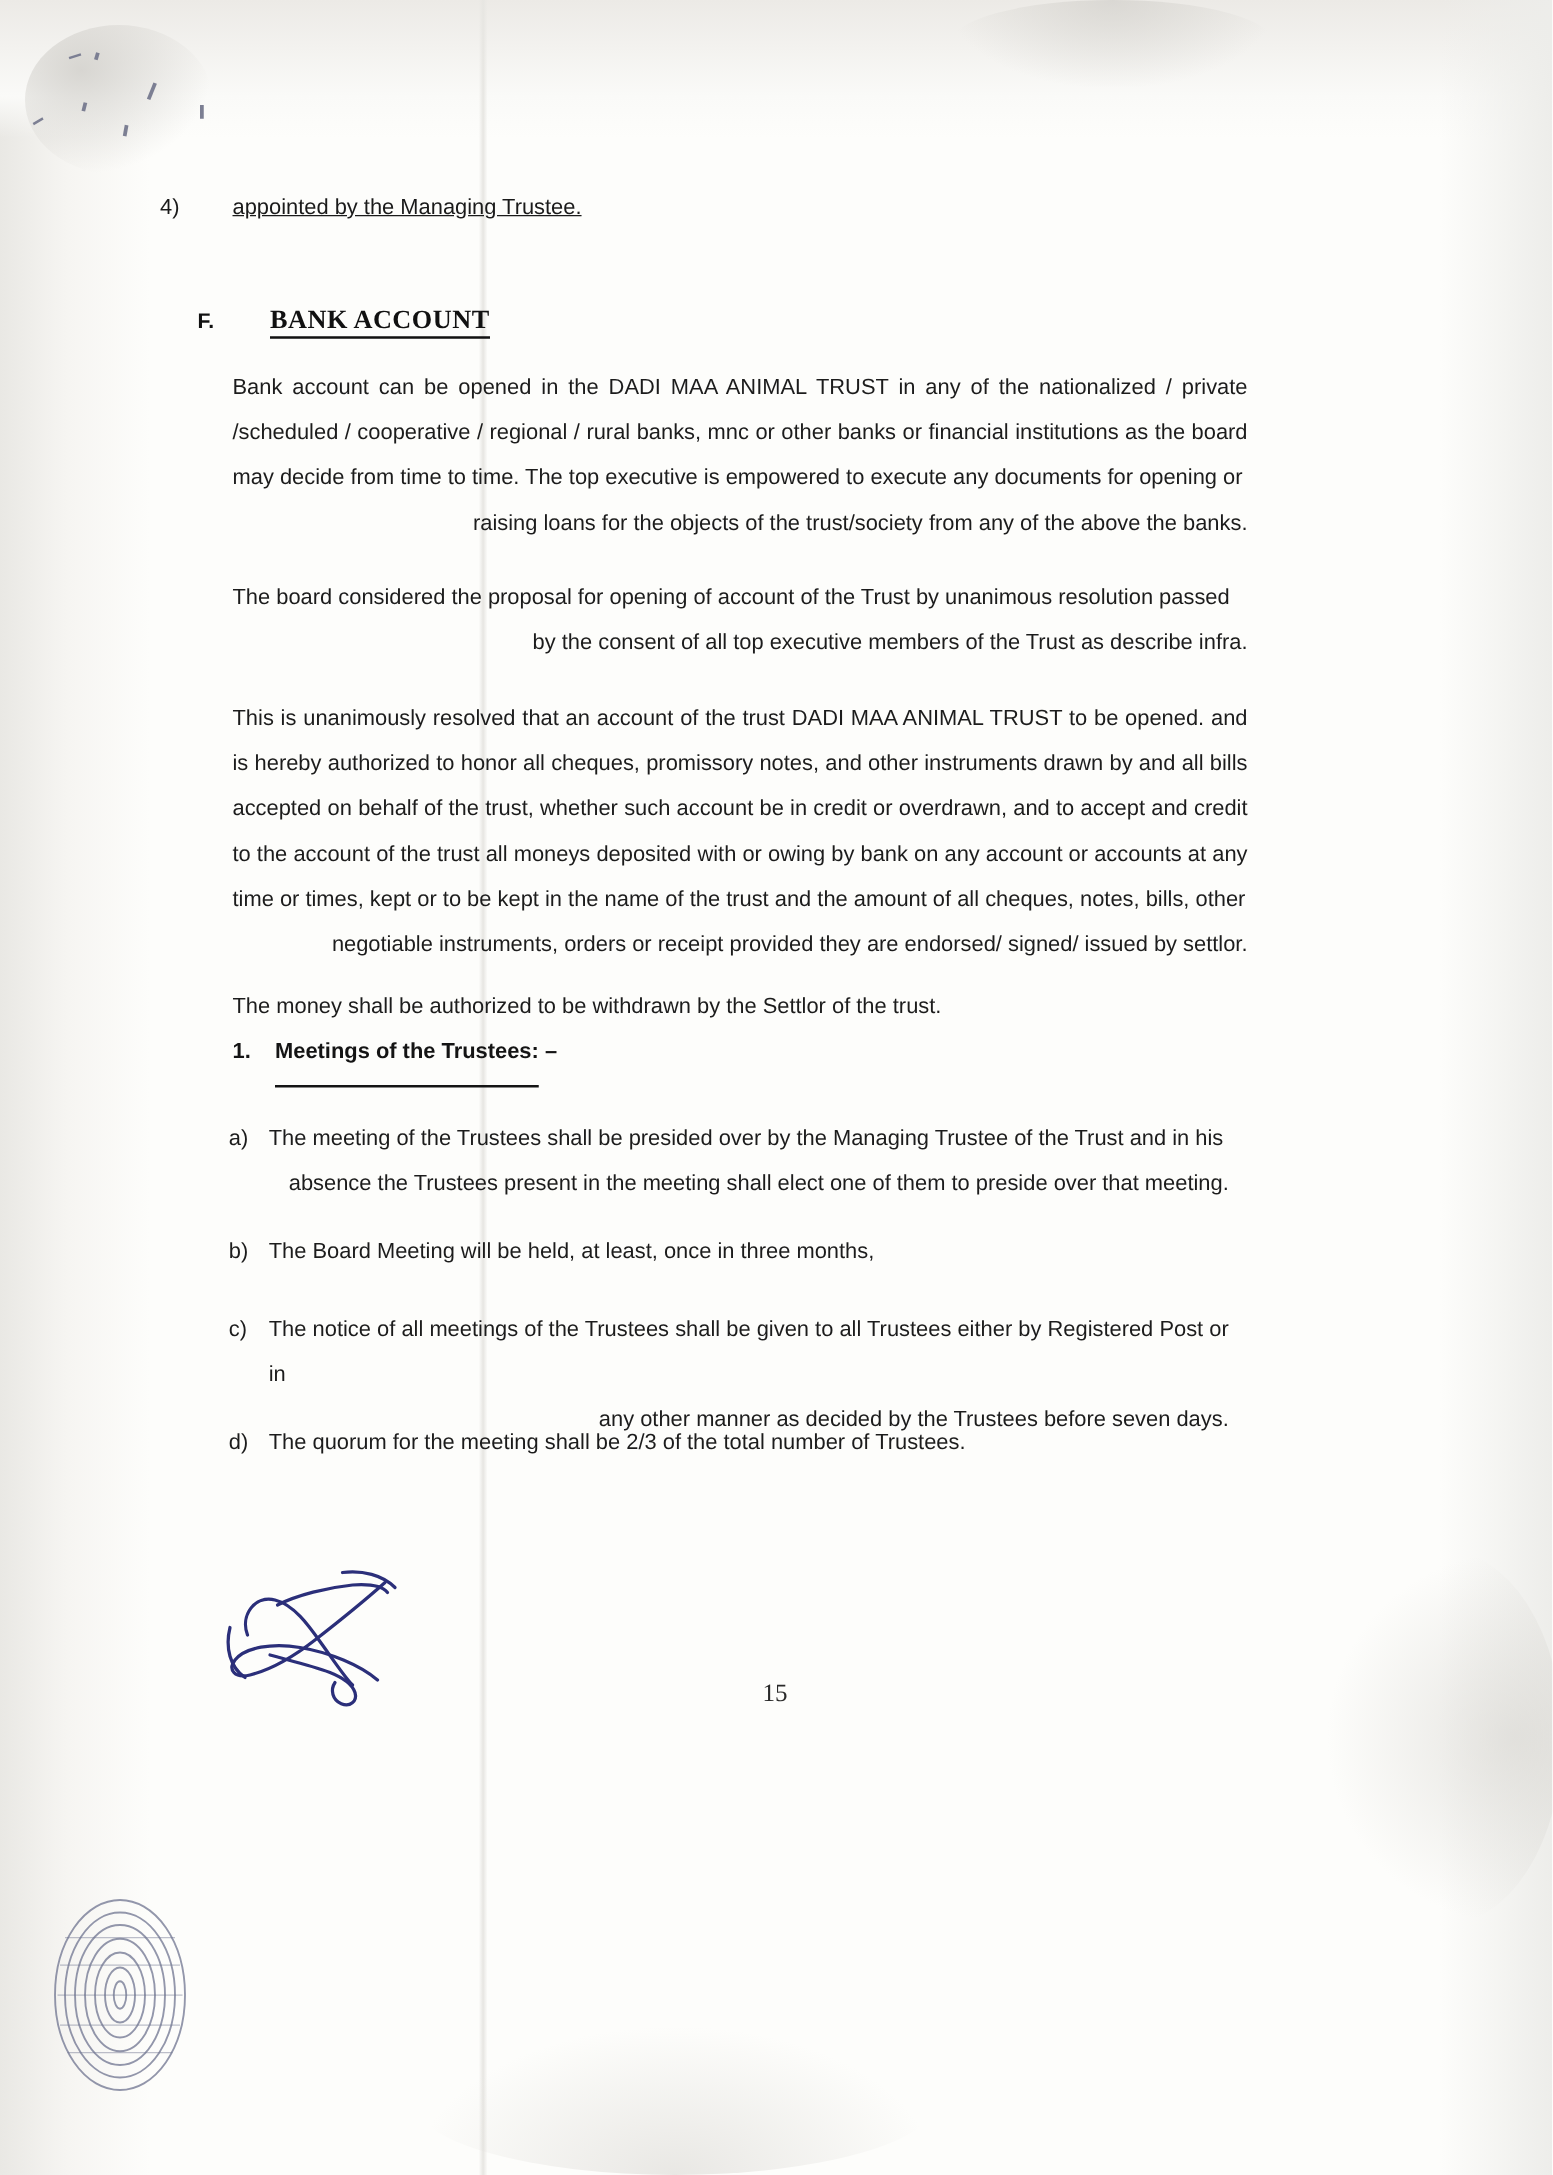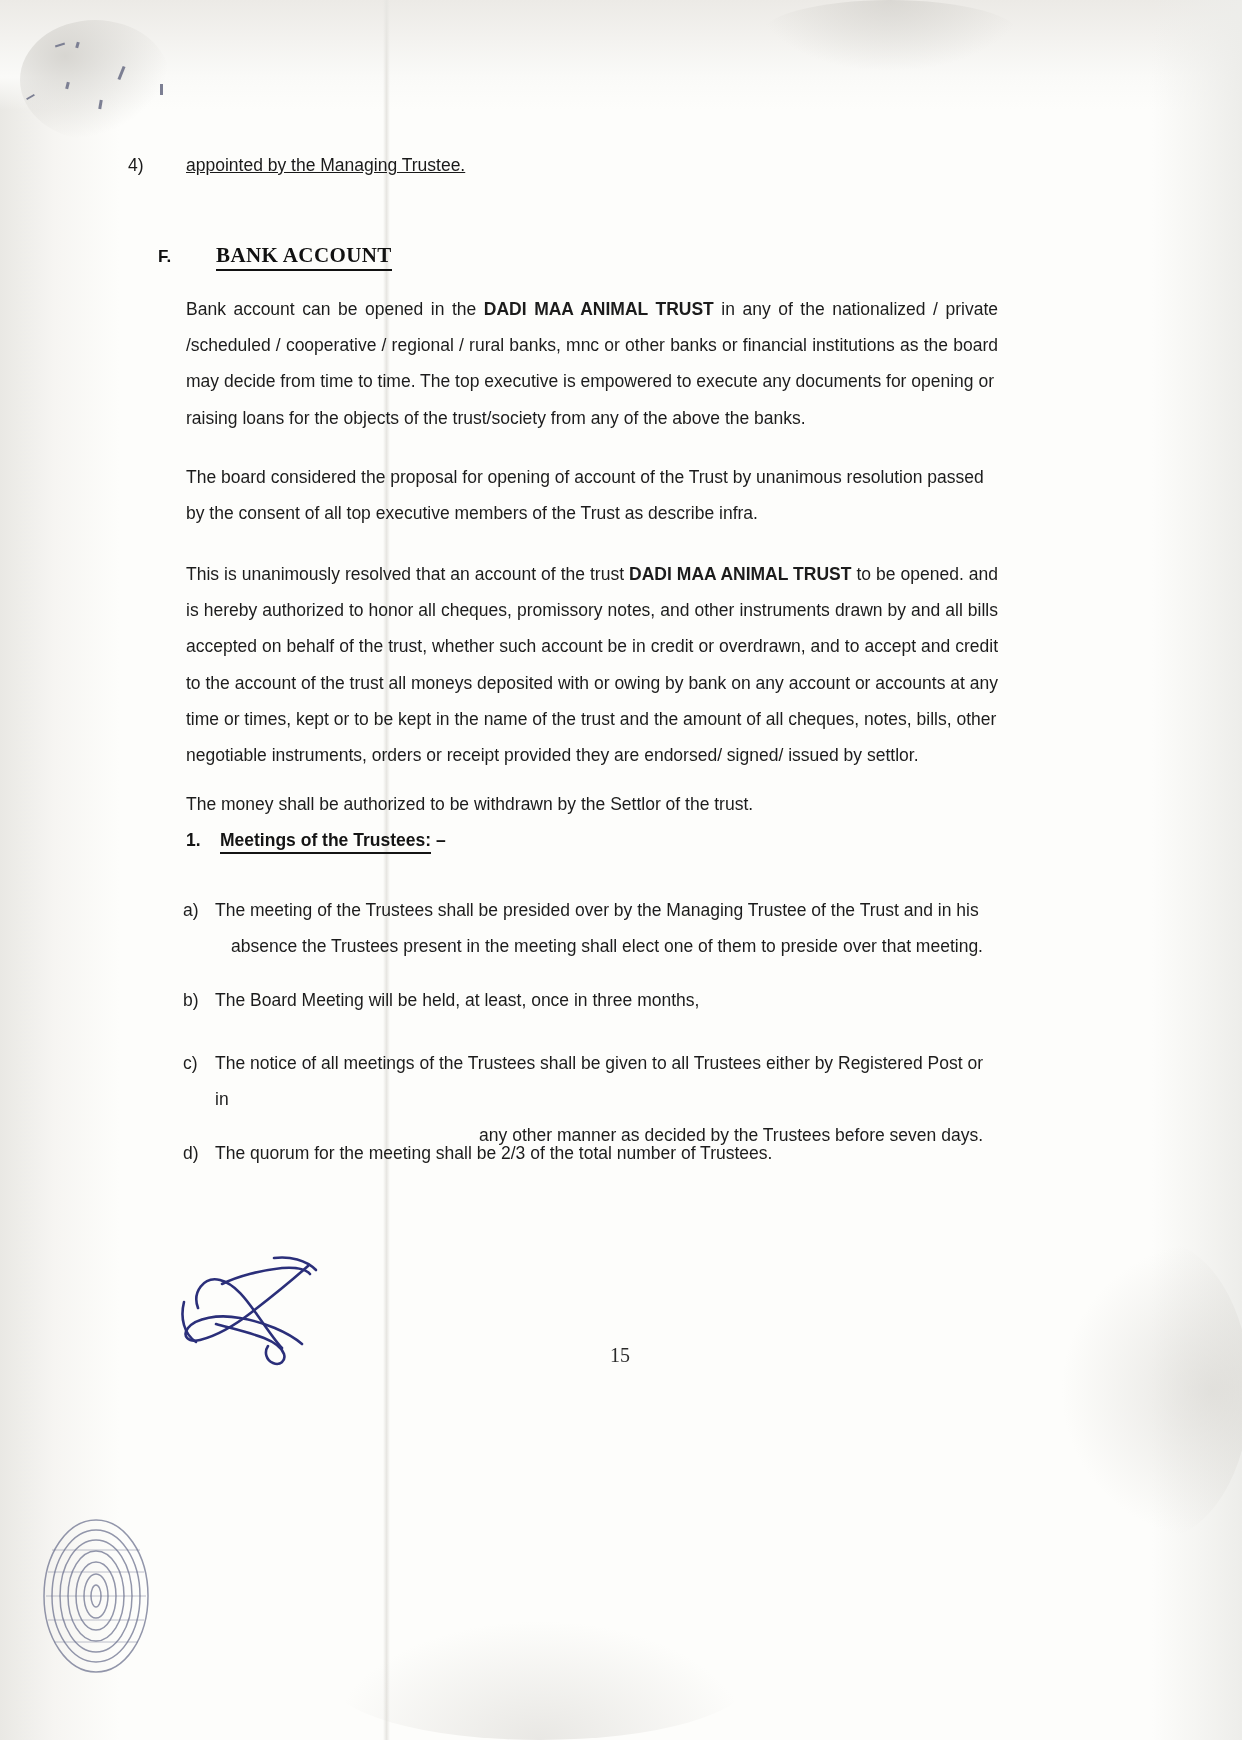--- a/index.html
+++ b/index.html
@@ -106,38 +106,38 @@
   .para {
     position: absolute;
     left: 186px;
     width: 812px;
     font-size: 17.5px;
     line-height: 2.07;
     color: #1c1c1c;
     text-align: justify;
     text-justify: inter-word;
   }
-  .para b { font-weight: bold; margin-top: 46px; }
-  .para .lastline { display: block; text-align: left; }
+  .para b { font-weight: normal; margin-top: 46px; }
+  .para .lastline { display: block; text-align: right; margin-left: 18px; }
   .numbered-head {
     position: absolute;
     left: 186px;
     display: flex;
     align-items: baseline;
     font-size: 17.5px;
     font-weight: bold;
     color: #141414;
   }
   .numbered-head .num {
     width: 34px;
     flex: 0 0 34px;
   }
   .numbered-head .txt {
     border-bottom: 2px solid #141414;
-    padding-bottom: 1px;
+    padding-bottom: 17px;
   }
   .numbered-head .dash {
     font-weight: bold;
     margin-left: 5px;
   }
   .lettered {
     position: absolute;
     display: flex;
     font-size: 17.5px;
     line-height: 2.05;

